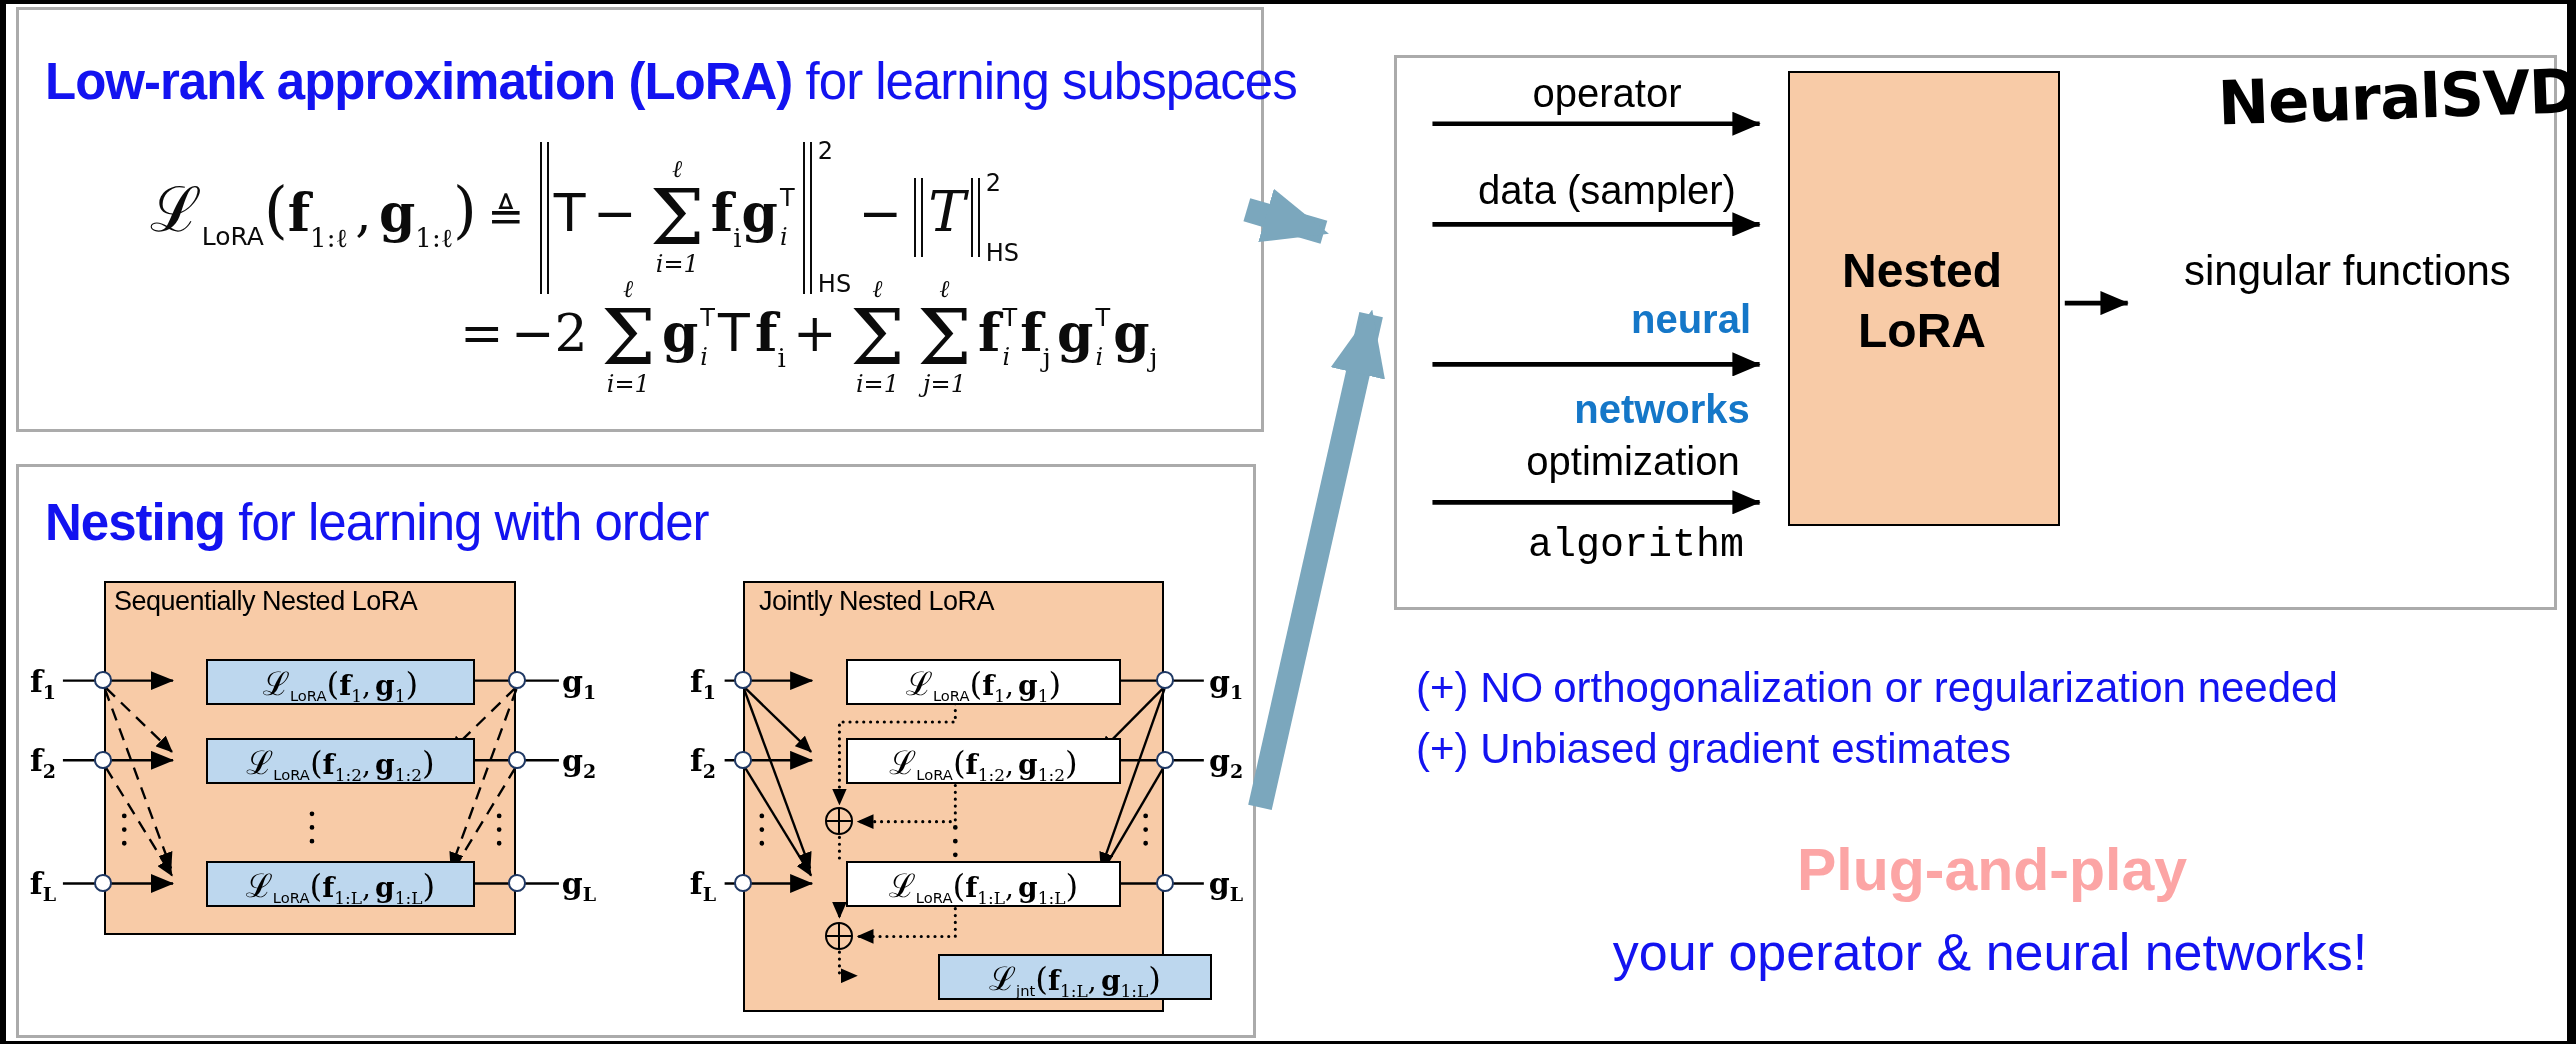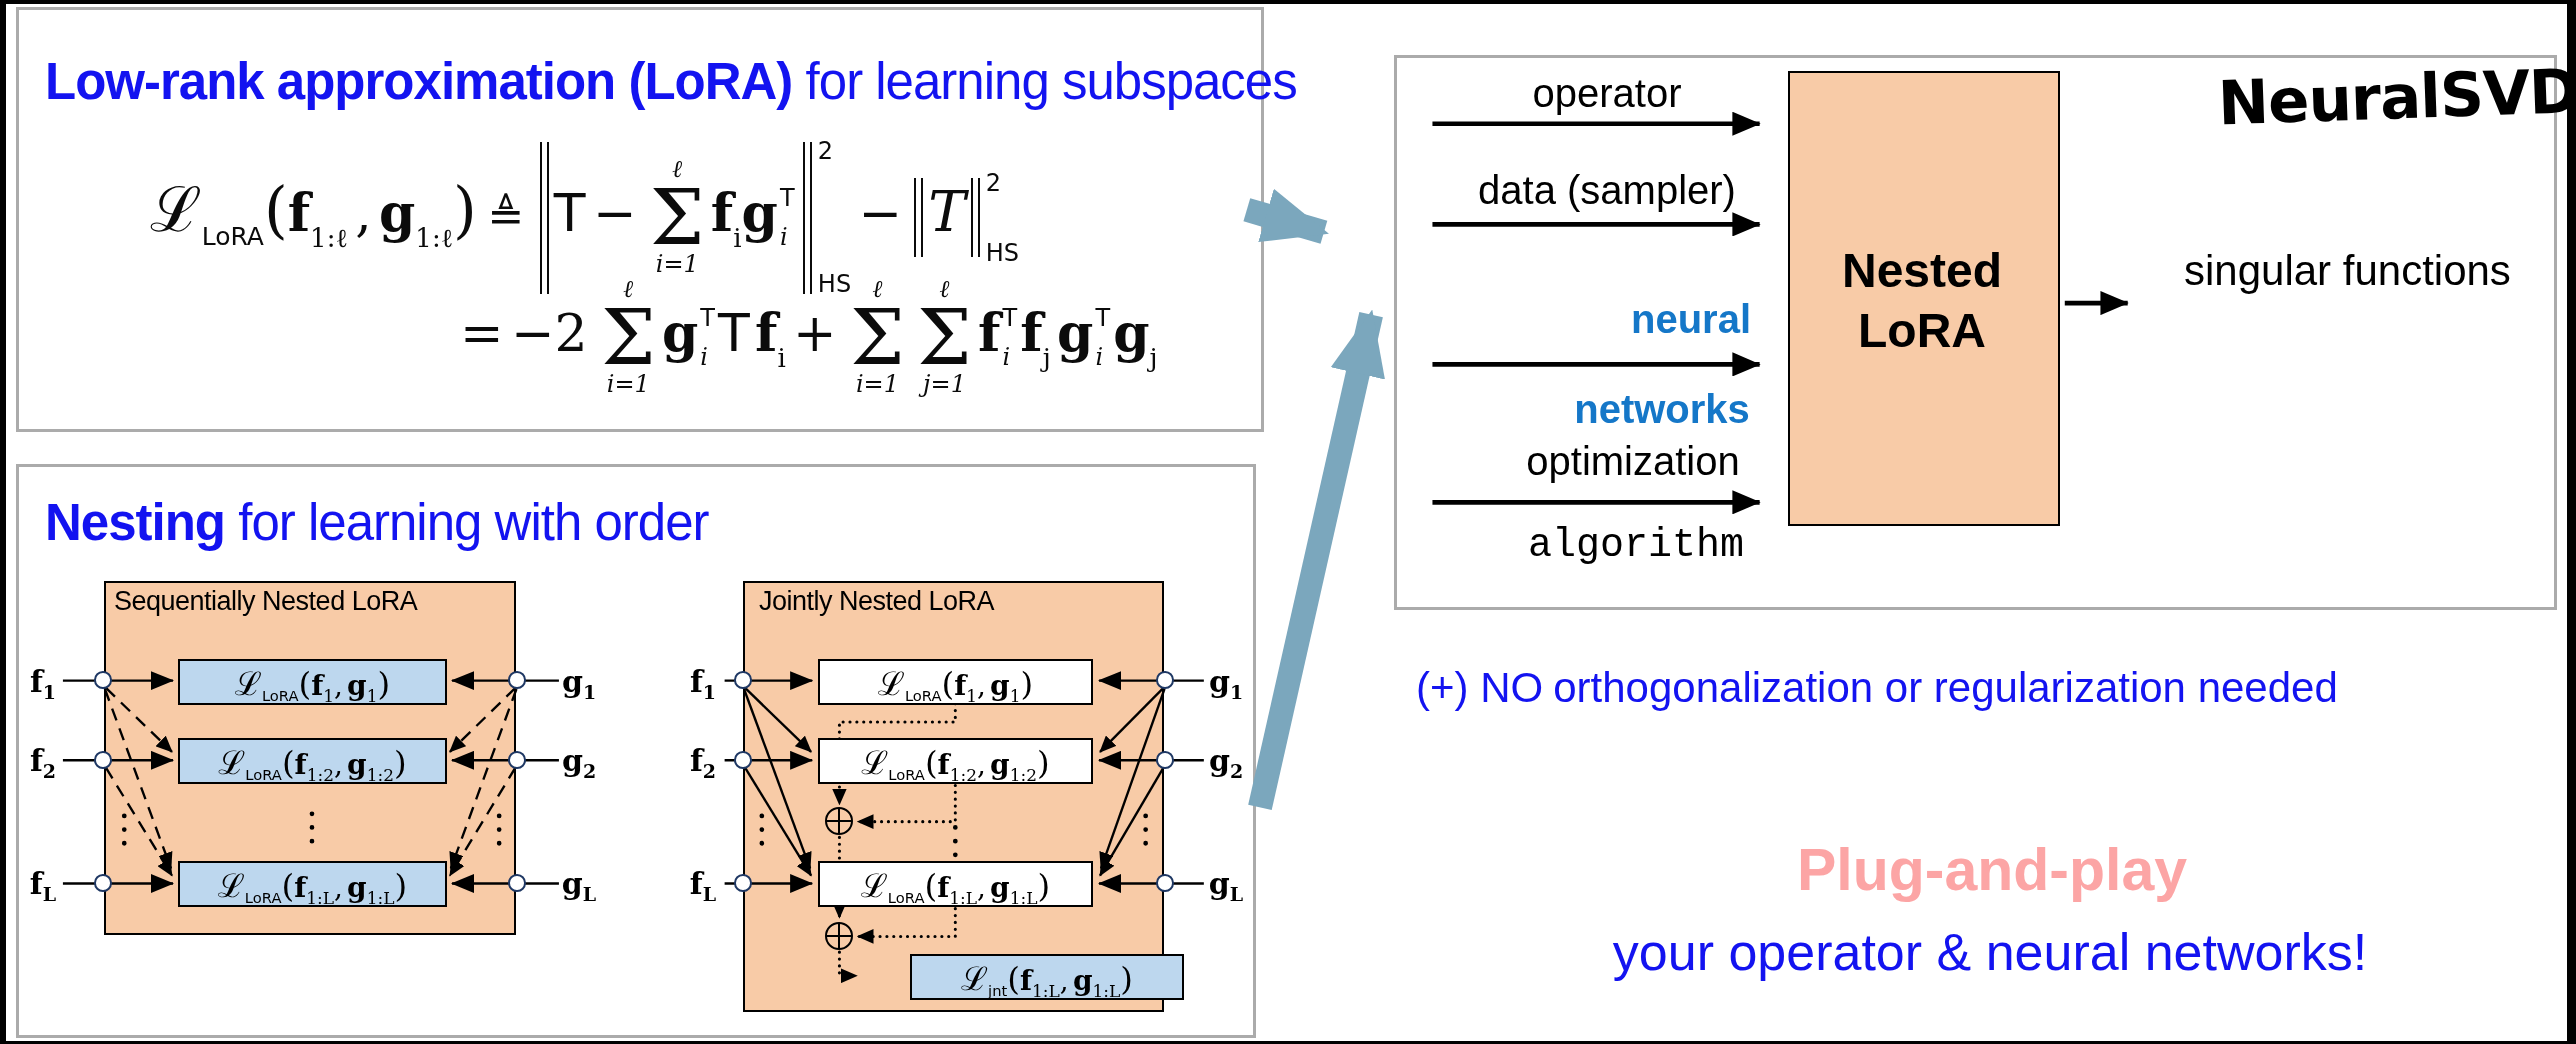--- a/index.html
+++ b/index.html
@@ -47,21 +47,21 @@
       line-height:1;gap:15.7px;font-size:24px;margin:0 3.1px 0 2.1px;}
   .ss .t{font-family:"DejaVu Sans",sans-serif;}
   .ss .b{font-style:italic;}
 
   
   .orange{position:absolute;background:#f8cba7;border:2.6px solid #000;z-index:1;}
   .dtitle{position:absolute;font-size:27px;font-weight:normal;z-index:3;white-space:nowrap;
           font-family:"Liberation Sans","DejaVu Sans",sans-serif;letter-spacing:-0.5px;}
   .lossbox{position:absolute;height:42px;border:2.1px solid #000;display:flex;align-items:center;
            justify-content:center;font-family:"DejaVu Serif",serif;font-size:28px;z-index:3;
-           white-space:nowrap;}
+           white-space:nowrap;margin-left:28px;}
   .lossbox.blue{background:#bdd7ee;} .lossbox.white{background:#fff;}
   .mL{font-size:32.5px;} .mpar{font-size:32.5px;}
   .msub{font-size:14.7px;position:relative;top:6.3px;font-family:"DejaVu Sans",sans-serif;}
   .msub2{font-size:17px;position:relative;top:7.9px;}
   .mcm{margin-right:4.2px;}
   .dlbl{position:absolute;transform:translate(-50%,-50%);font-family:"DejaVu Serif",serif;
         font-weight:bold;font-size:30px;z-index:3;white-space:nowrap;}
   .dsub{font-size:19px;position:relative;top:7.3px;font-weight:bold;}
   .node{position:absolute;width:13.6px;height:13.6px;border:2.6px solid #1f3864;border-radius:50%;
         background:#fff;z-index:4;}
@@ -317,16 +317,19 @@
     <div>LoRA</div>
   </div>
 
   <div id="outLbl">
     <div>singular functions</div>
   </div>
 
   <div class="pro" style="top:688px;">
     <span class="tb">(+) NO</span><span class="tr">orthogonalization or regularization needed</span>
   </div>
+  <div class="pro" style="top:749px;">
+    <span class="tb">(+) Unbiased</span><span class="tr">gradient estimates</span>
+  </div>
   <div id="plug">Plug-and-play</div>
   <div id="plugsub">your operator &amp; neural networks!</div>
 </div>
 
 
 </body></html>

